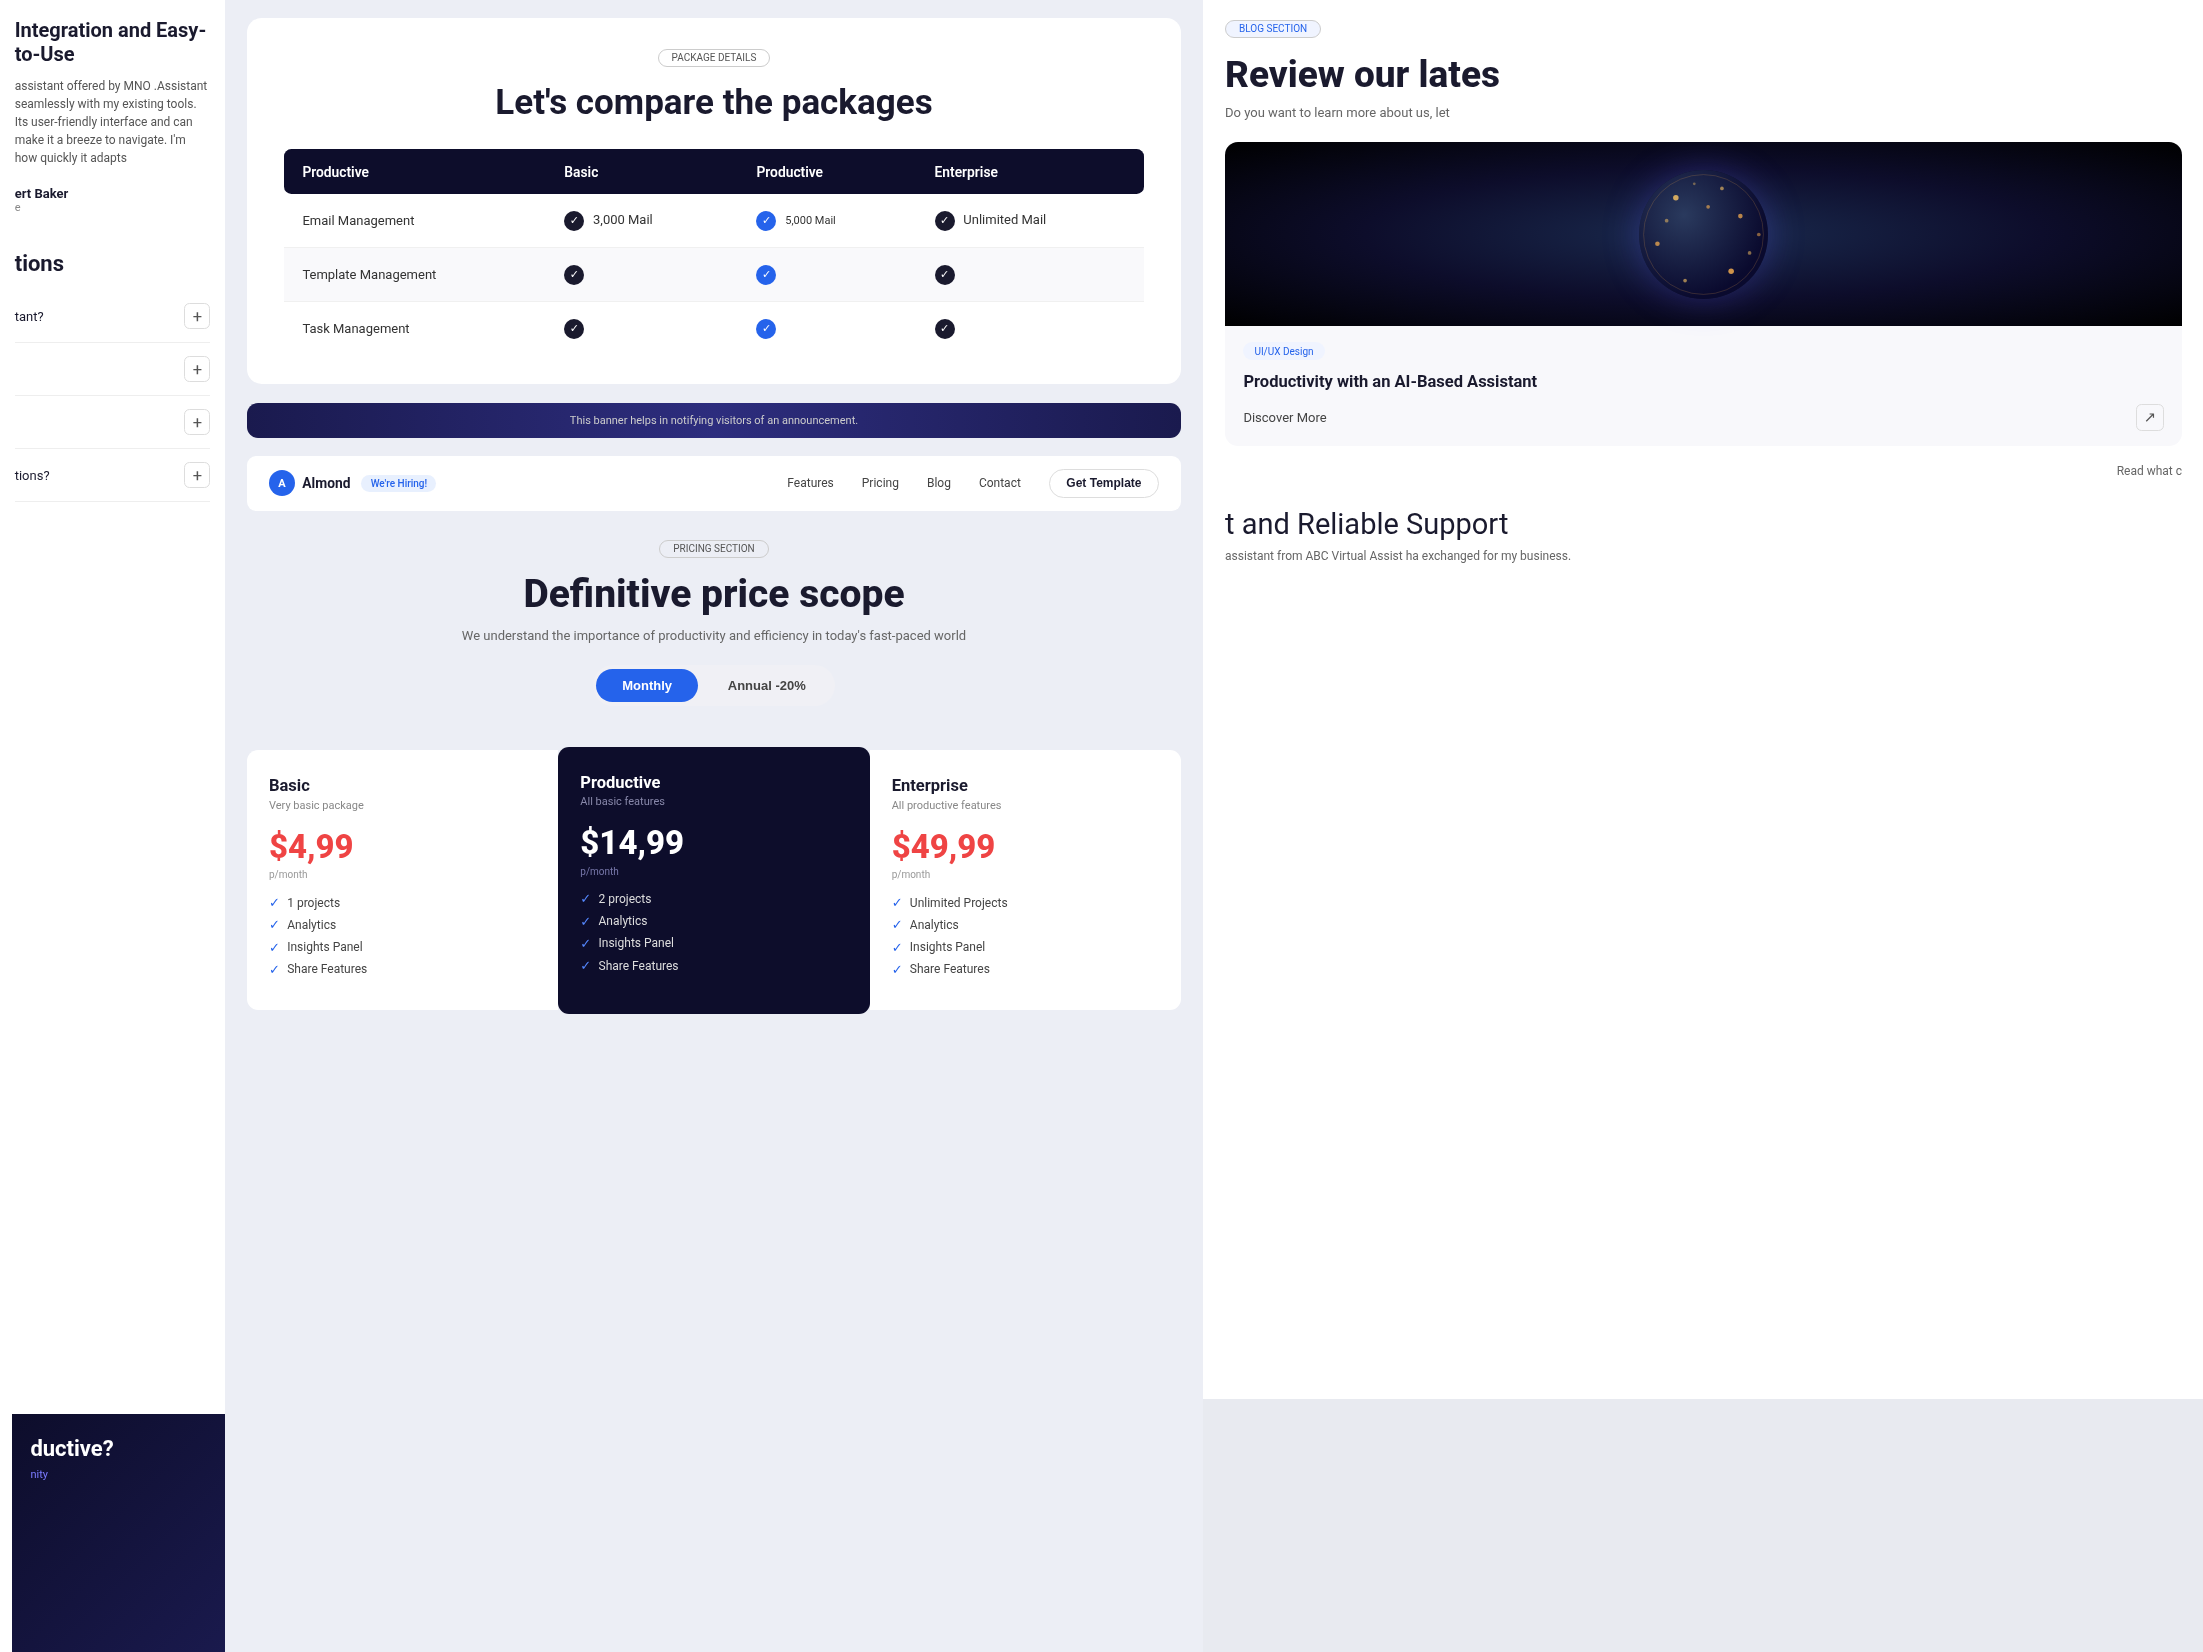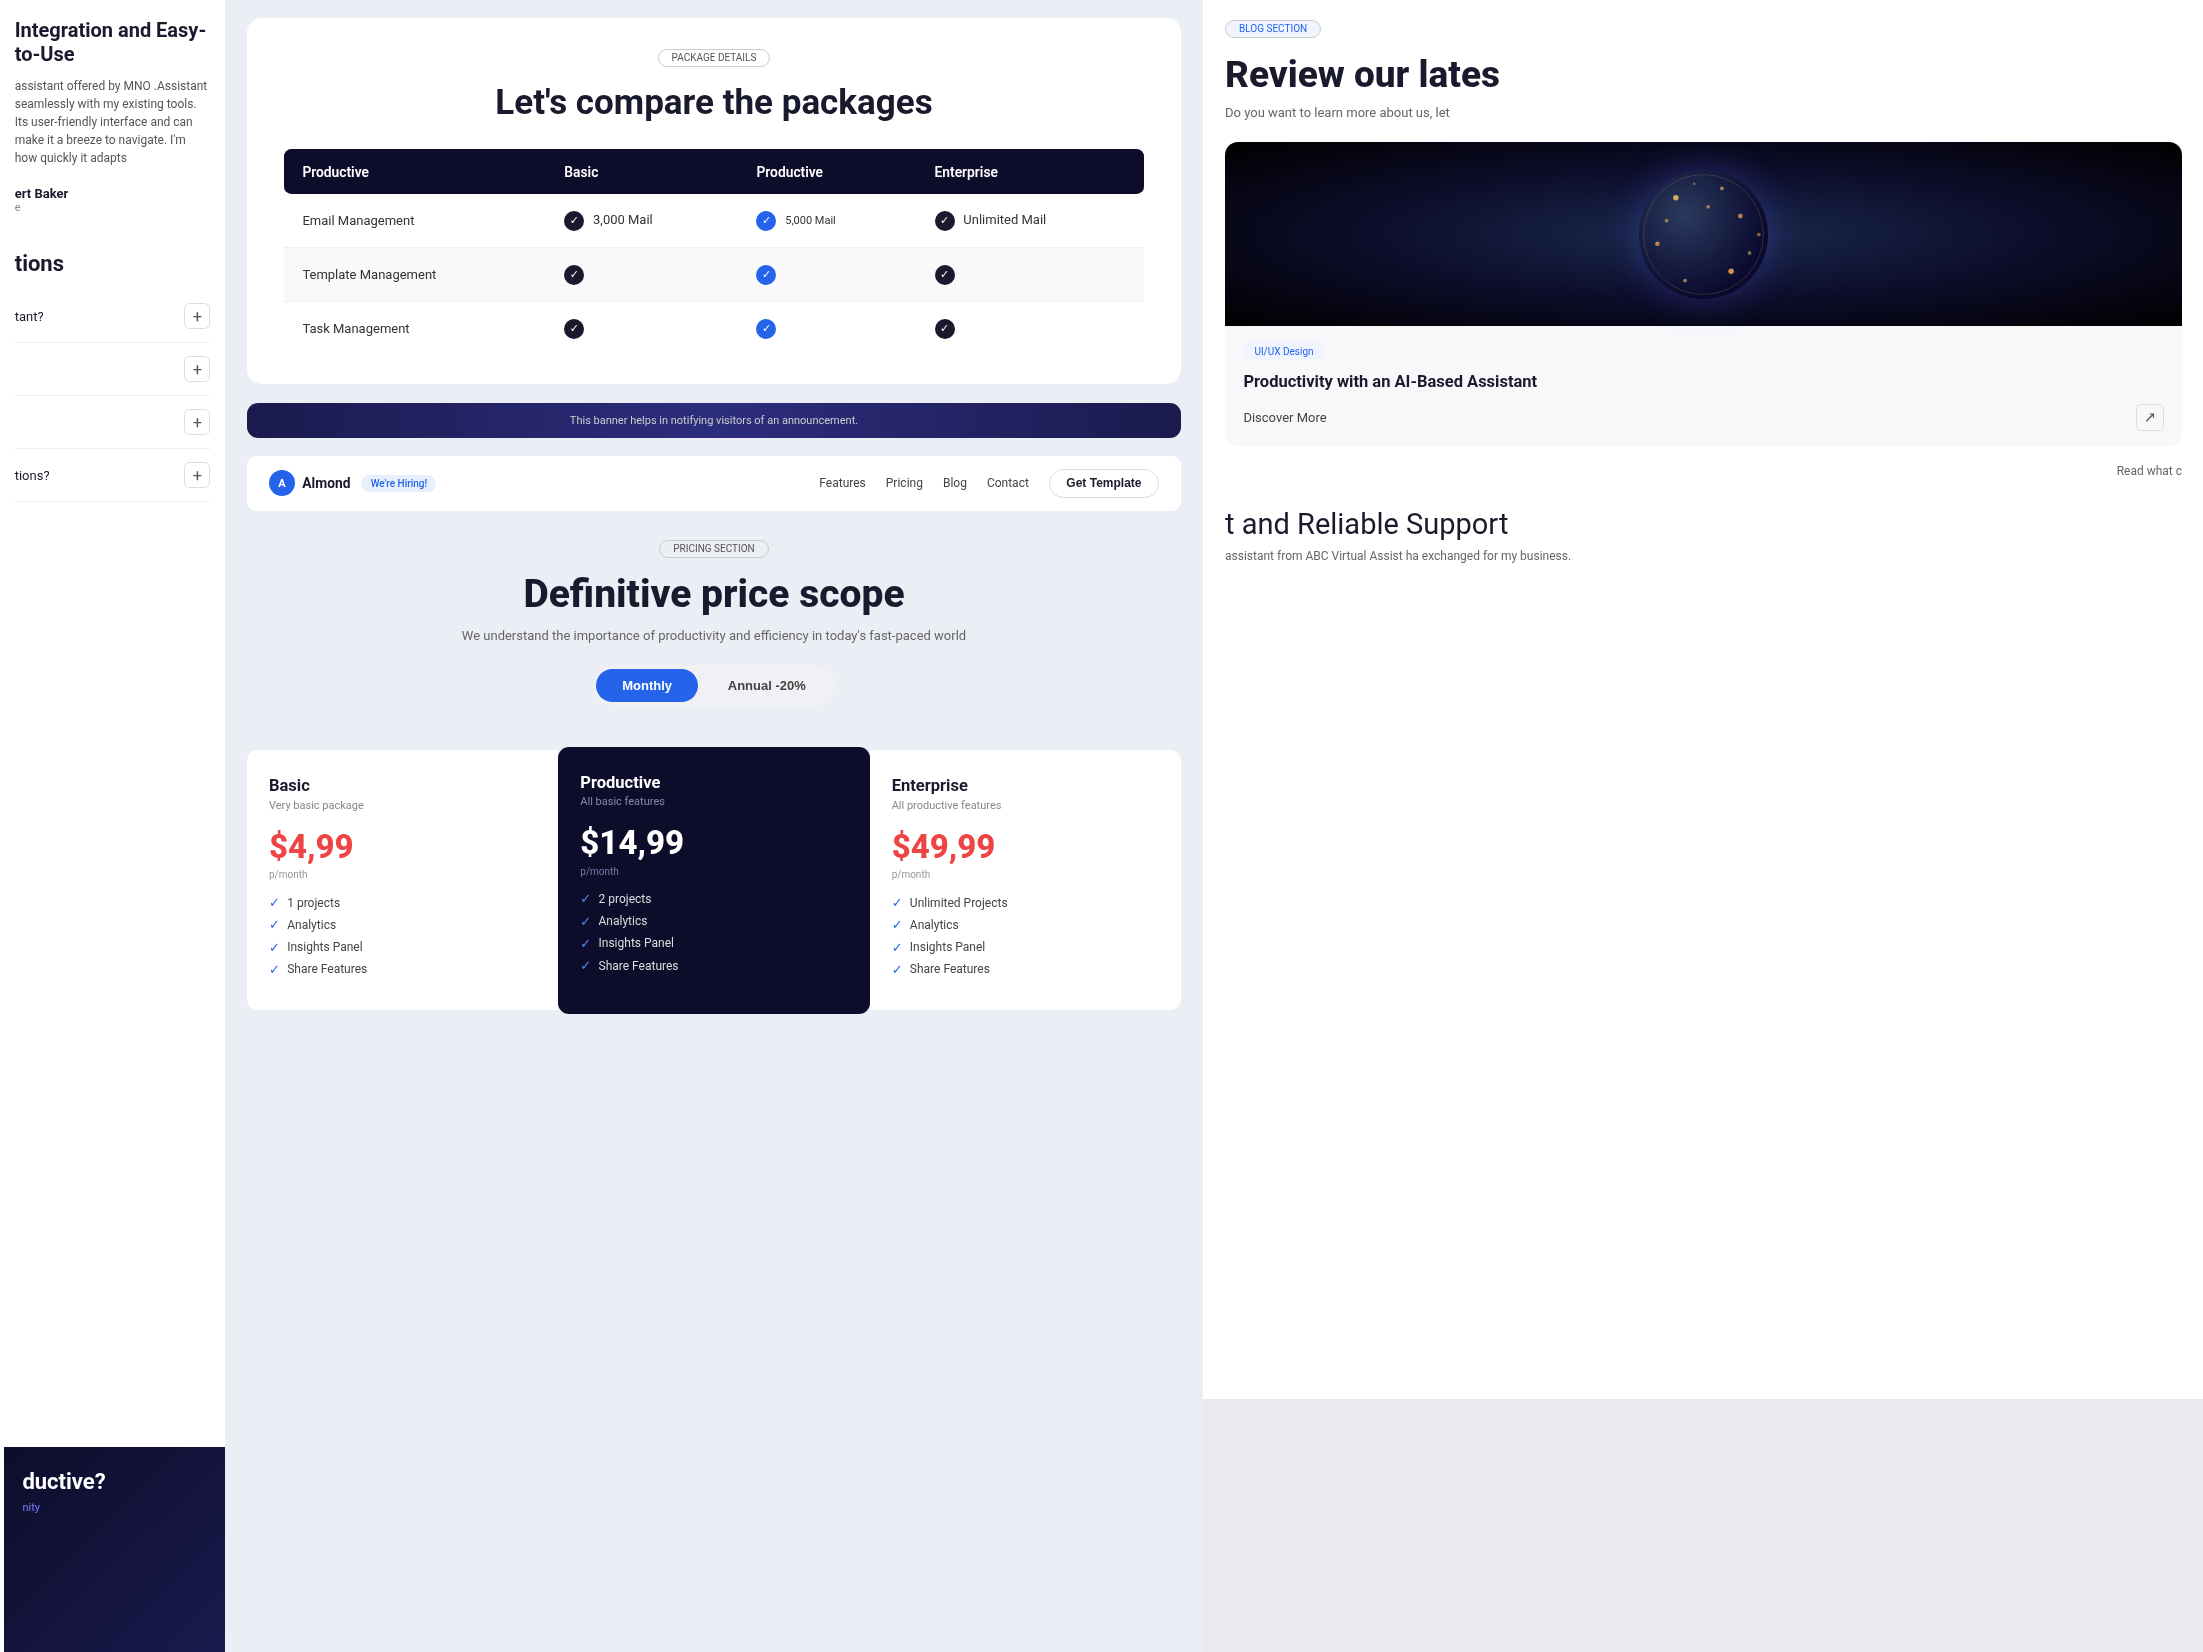--- a/index.html
+++ b/index.html
@@ -56,23 +56,23 @@
       display: flex;
       align-items: center;
       justify-content: center;
       font-size: 16.5px;
       color: #555;
     }
 
     .left-panel .dark-card {
       position: absolute;
       bottom: 0;
-      left: 4px;
+      left: 12px;
       width: 225px;
-      height: 206px;
+      height: 239px;
       background: linear-gradient(135deg, #0d0d2b, #1a1a4e);
       padding: 22px 18.4px;
       margin-top: 40px;
     }
 
     .left-panel .dark-card .card-title {
       font-size: 22px;
       font-weight: 700;
       color: #fff;
       margin-bottom: 7.3px;
@@ -244,21 +244,21 @@
       color: #2563eb;
       border-radius: 18.4px;
       padding: 2.8px 9.2px;
       font-size: 10px;
       font-weight: 500;
     }
 
     .navbar-right {
       display: flex;
       align-items: center;
-      gap: 20px;
+      gap: 28px;
     }
 
     .navbar-right .nav-link {
       font-size: 12px;
       color: #444;
     }
 
     .get-template-btn {
       background: #fff;
       border: 1.4px solid #ddd;

